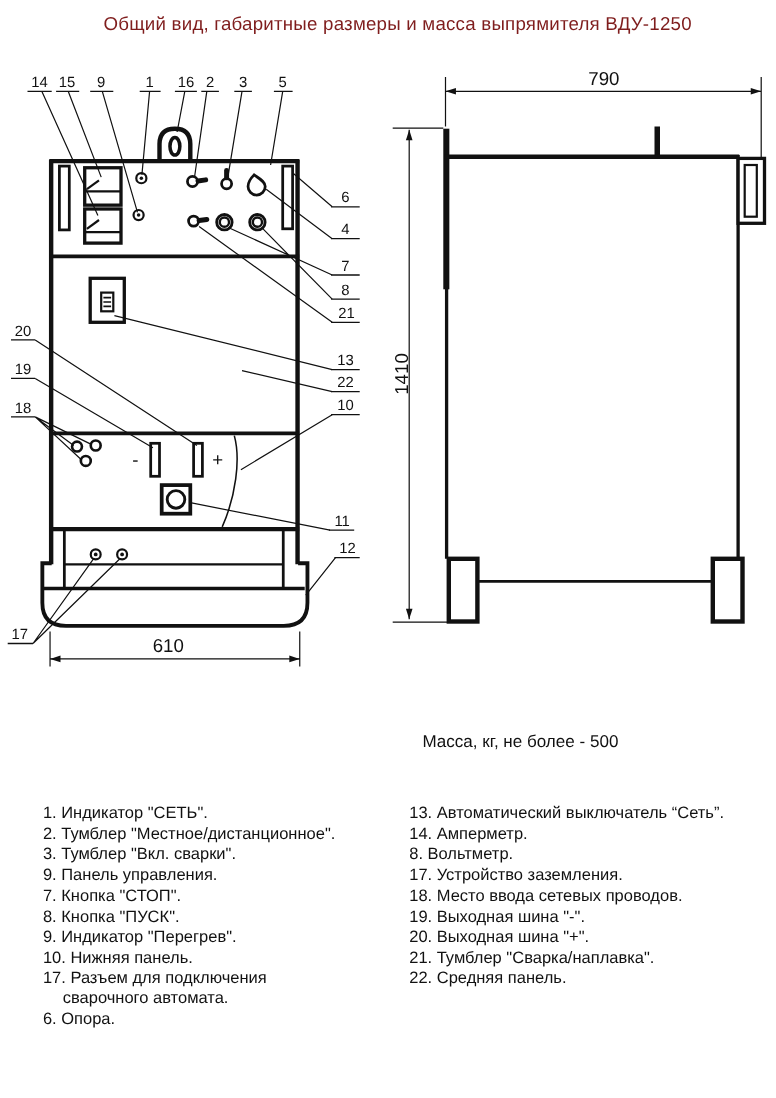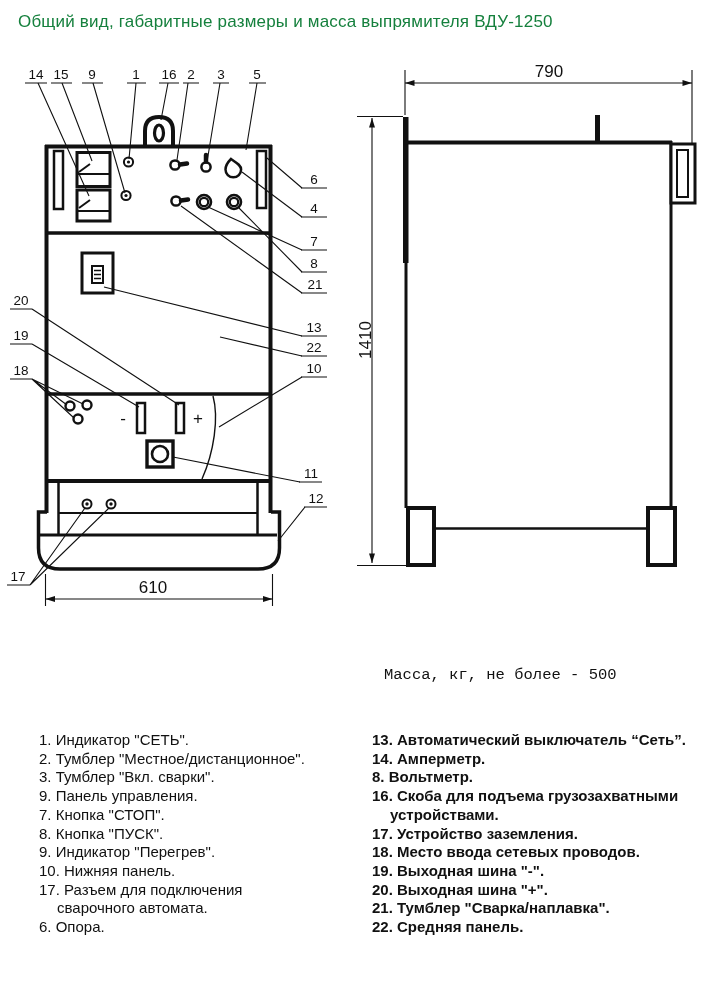--- a/index.html
+++ b/index.html
@@ -1,28 +1,28 @@
 <!DOCTYPE html>
 <html><head>
 <meta charset="utf-8">
 <style>
   html,body{margin:0;padding:0;background:#fff;}
   .page{
     position:relative;width:705px;height:998px;background:#fff;
     font-family:"Liberation Sans","DejaVu Sans",sans-serif;color:#1a1a1a;overflow:hidden;
   }
   .title{
-    position:absolute;top:12px;left:0;width:705px;
-    font-size:17px;letter-spacing:.2px;padding-left:18px;box-sizing:border-box;color:#15803d;
+    position:absolute;top:12px;left:0;width:705px;text-align:center;
+    font-size:17px;letter-spacing:.2px;padding-left:18px;box-sizing:border-box;color:#7f1d1d;
   }
   .drawing{position:absolute;top:0;left:0;}
-  .mass-note{position:absolute;top:666px;left:384px;font-size:15.5px;color:#111;font-family:Liberation Mono, monospace;}
+  .mass-note{position:absolute;top:666px;left:384px;font-size:15.5px;color:#111;}
   .legend{position:absolute;top:731px;font-size:15px;line-height:18.7px;color:#111;}
   .legend.left{left:39px;width:330px;}
-  .legend.right{left:372px;width:332px;font-weight:bold;}
+  .legend.right{left:372px;width:332px;}
   .lg-item{padding-left:18px;text-indent:-18px;white-space:pre-line;}
   svg text{font-family:"Liberation Sans","DejaVu Sans",sans-serif;fill:#111;}
   .callout{font-size:13.5px;}
   .dim{font-size:17px;}
   .buslabel{font-size:17px;}
 </style>
 </head>
 <body>
 
 <div class="page">
@@ -219,22 +219,20 @@
     <div class="lg-item">10. Нижняя панель.</div>
     <div class="lg-item">17. Разъем для подключения
 сварочного автомата.</div>
     <div class="lg-item">6. Опора.</div>
   </div>
 
   <div class="legend right">
     <div class="lg-item">13. Автоматический выключатель “Сеть”.</div>
     <div class="lg-item">14. Амперметр.</div>
     <div class="lg-item">8. Вольтметр.</div>
-    <div class="lg-item">16. Скоба для подъема грузозахватными
-устройствами.</div>
     <div class="lg-item">17. Устройство заземления.</div>
     <div class="lg-item">18. Место ввода сетевых проводов.</div>
     <div class="lg-item">19. Выходная шина "-".</div>
     <div class="lg-item">20. Выходная шина "+".</div>
     <div class="lg-item">21. Тумблер "Сварка/наплавка".</div>
     <div class="lg-item">22. Средняя панель.</div>
   </div>
 
 </div>
 

